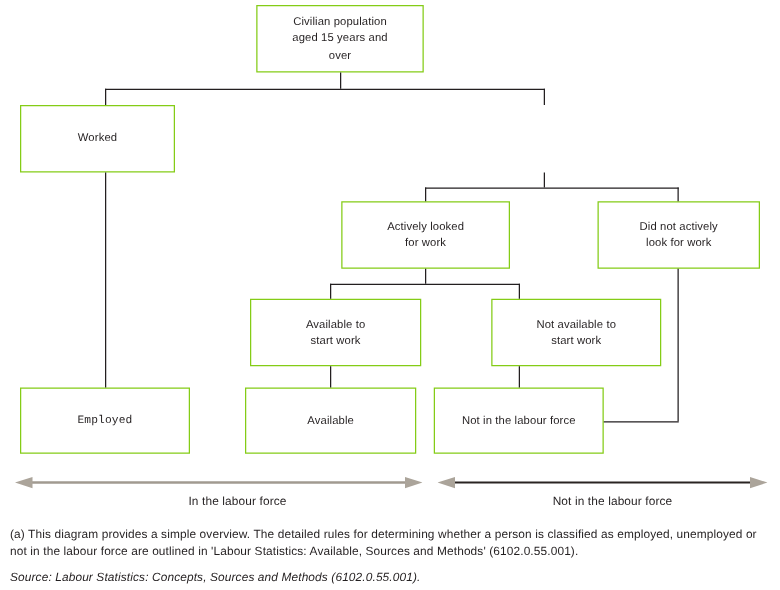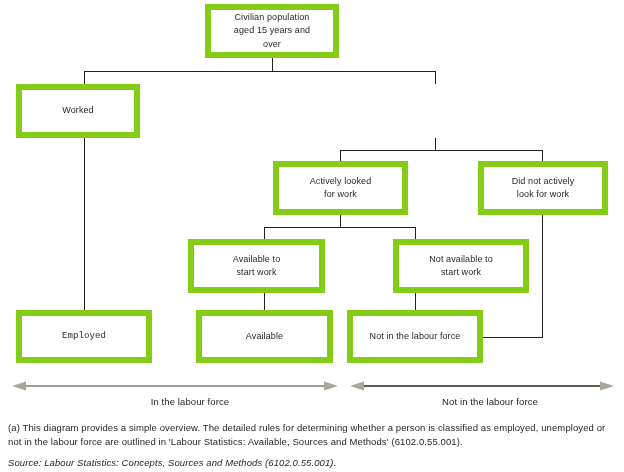--- a/index.html
+++ b/index.html
@@ -1,21 +1,21 @@
 <!DOCTYPE html>
 <html><head>
 <meta charset="utf-8">
 <style>
   html,body{margin:0;padding:0;background:#ffffff;}
   .canvas{
     position:relative;width:624px;height:472px;background:#ffffff;overflow:hidden;
     font-family:"Liberation Sans","DejaVu Sans",sans-serif;color:#231f20;
   }
   .node{
-    position:absolute;box-sizing:border-box;border:6px solid #84cc16;background:#ffffff;
+    position:absolute;box-sizing:border-box;border:1px solid #84cc16;background:#ffffff;
     display:flex;align-items:center;justify-content:center;text-align:center;
     font-size:9px;line-height:1.45;white-space:pre-line;letter-spacing:0.1px;
   }
   .line{position:absolute;background:#231f20;}
   .arrow-svg{position:absolute;}
   .arrow-label{
     position:absolute;text-align:center;font-size:9.5px;letter-spacing:0.1px;color:#231f20;
   }
   .footnote{
     position:absolute;left:8px;top:421px;width:610px;
@@ -32,21 +32,21 @@
 <div class="canvas">
 
   <div class="node" style="left:205px;top:4px;width:134px;height:54px;">Civilian population
 aged 15 years and
 over</div>
   <div class="node" style="left:16px;top:84px;width:124px;height:54px;">Worked</div>
   <div class="node" style="left:273px;top:161px;width:135px;height:54px;">Actively looked
 for work</div>
   <div class="node" style="left:478px;top:161px;width:130px;height:54px;">Did not actively
 look for work</div>
-  <div class="node" style="left:188px;top:239px;width:137px;height:54px;">Available to
+  <div class="node" style="left:200px;top:239px;width:137px;height:54px;">Available to
 start work</div>
   <div class="node" style="left:347px;top:239px;width:136px;height:54px;margin-left:46px;">Not available to
 start work</div>
   <div class="node" style="left:16px;top:310px;width:136px;height:53px;font-family:Liberation Mono, monospace;">Employed</div>
   <div class="node" style="left:196px;top:310px;width:137px;height:53px;">Available</div>
   <div class="node" style="left:347px;top:310px;width:136px;height:53px;">Not in the labour force</div>
 
   <div class="line" style="left:272px;top:58px;width:1px;height:13px;"></div>
   <div class="line" style="left:84px;top:71px;width:352px;height:1px;"></div>
   <div class="line" style="left:84px;top:71px;width:1px;height:13px;"></div>

